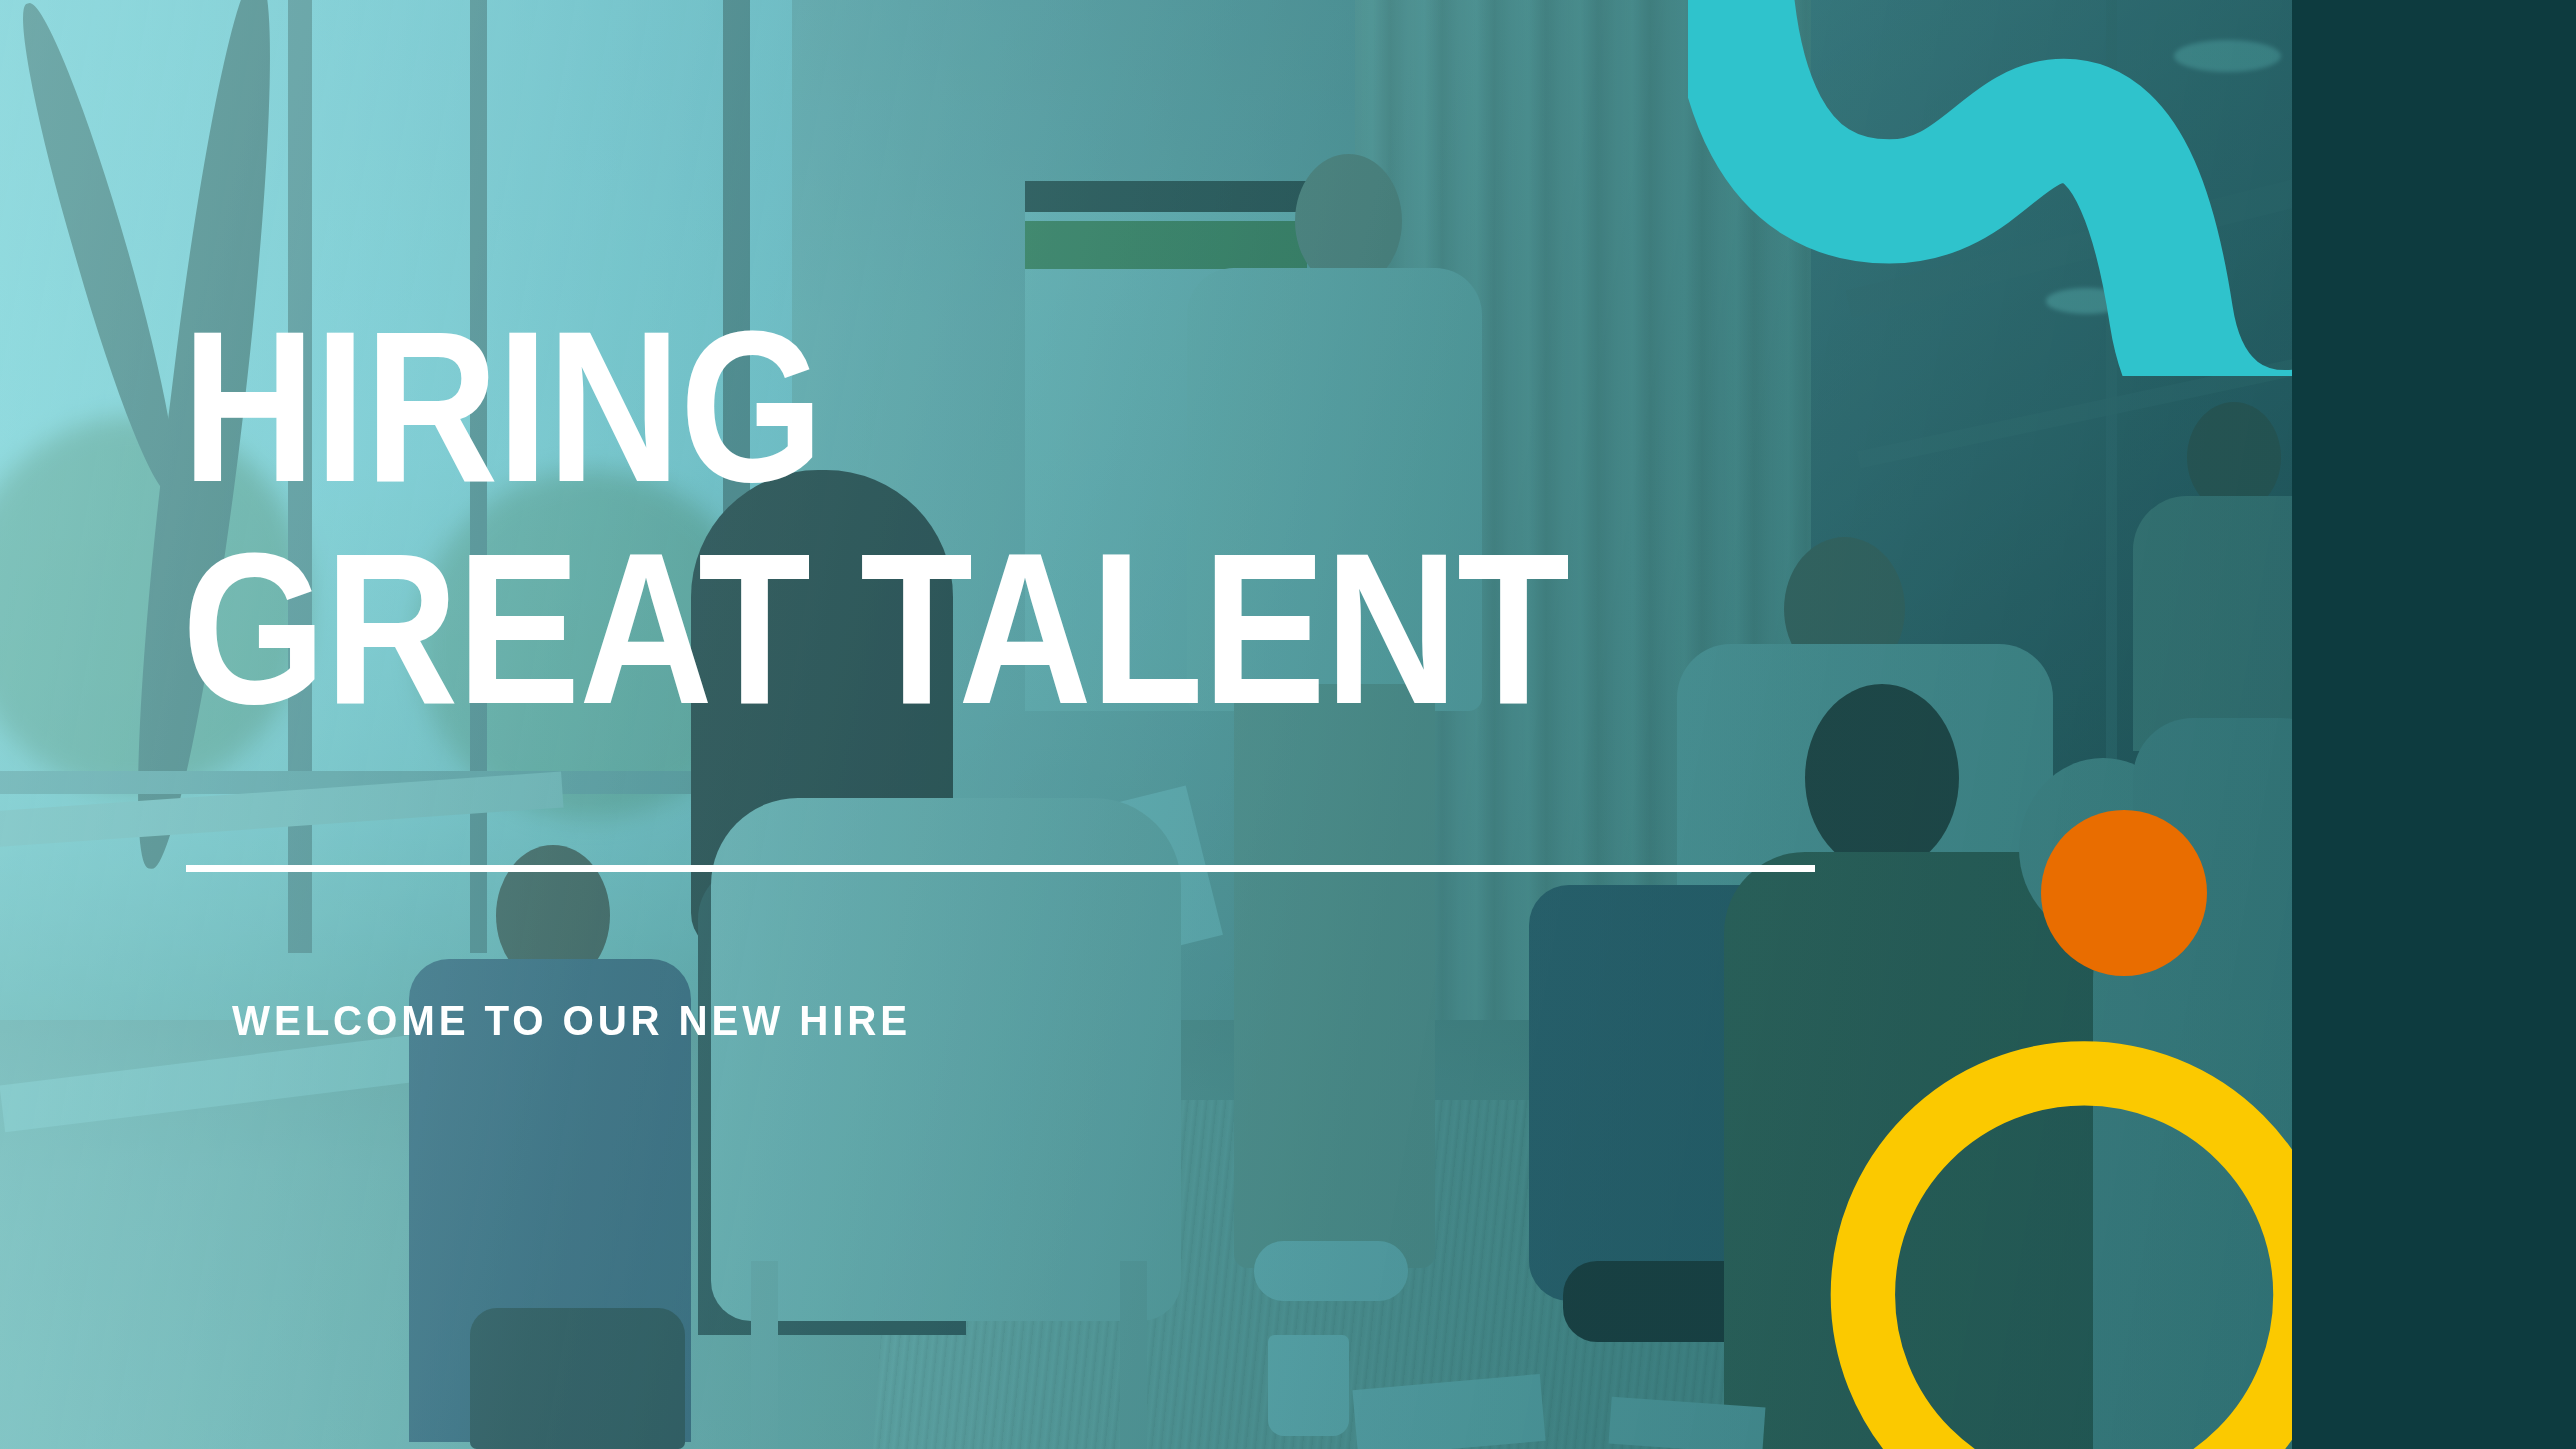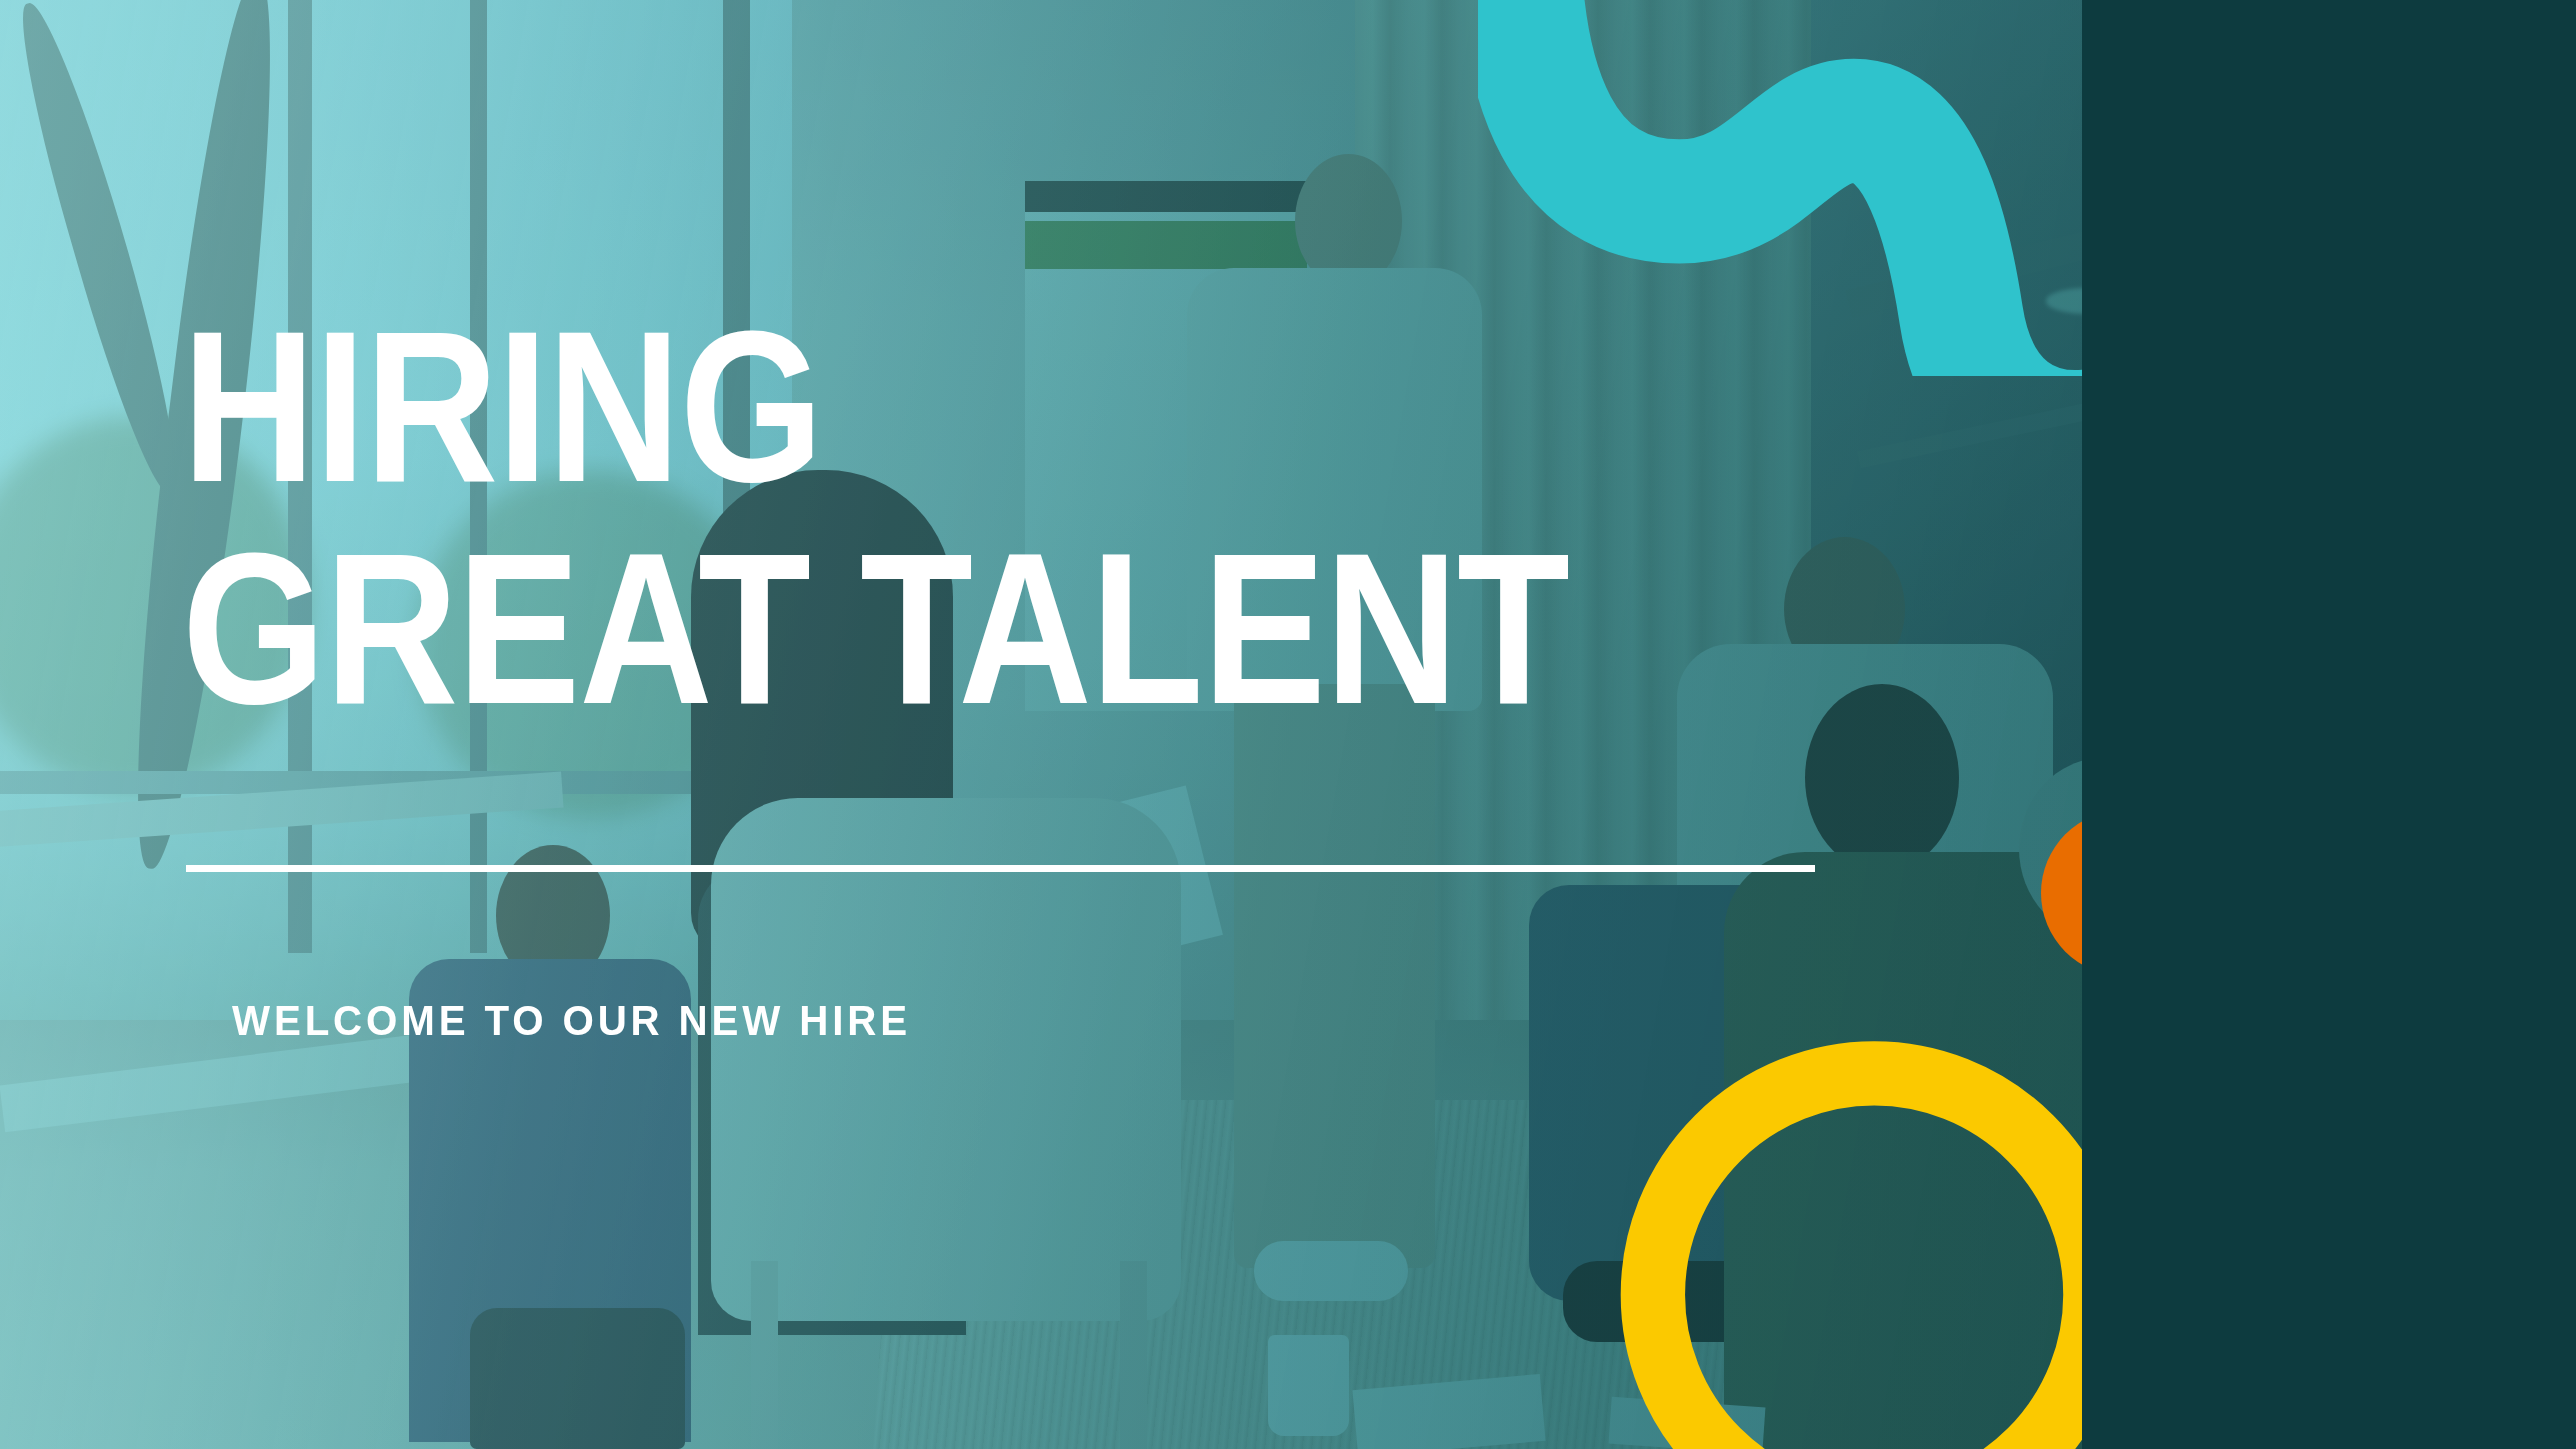--- a/index.html
+++ b/index.html
@@ -1,21 +1,21 @@
 <!DOCTYPE html>
 <html style="font-size:10.7px"><head>
 <meta charset="utf-8">
 <title>Hiring Great Talent</title>
 <style>
   html,body{margin:0;padding:0;background:#0d3b3f;}
   *{box-sizing:border-box;}
 
   .poster{
     position:relative;
-    width:2082px;height:1449px;
+    width:2292px;height:1449px;
     overflow:hidden;
     font-family:"Liberation Sans", sans-serif;
     background:#1c5c63;
   }
 
   
   .photo{position:absolute;inset:0;overflow:hidden;filter:saturate(.55) contrast(1.02);}
 
   
   .ph-base{position:absolute;inset:0;

